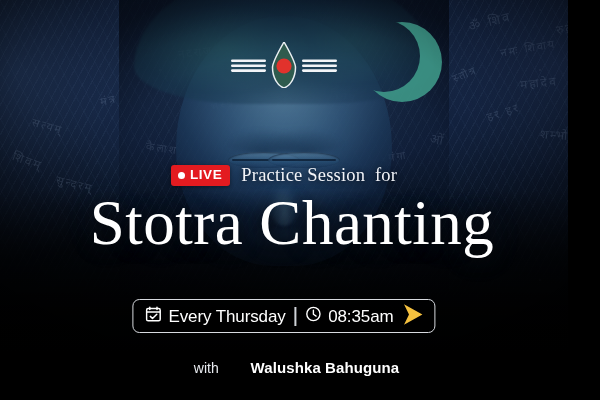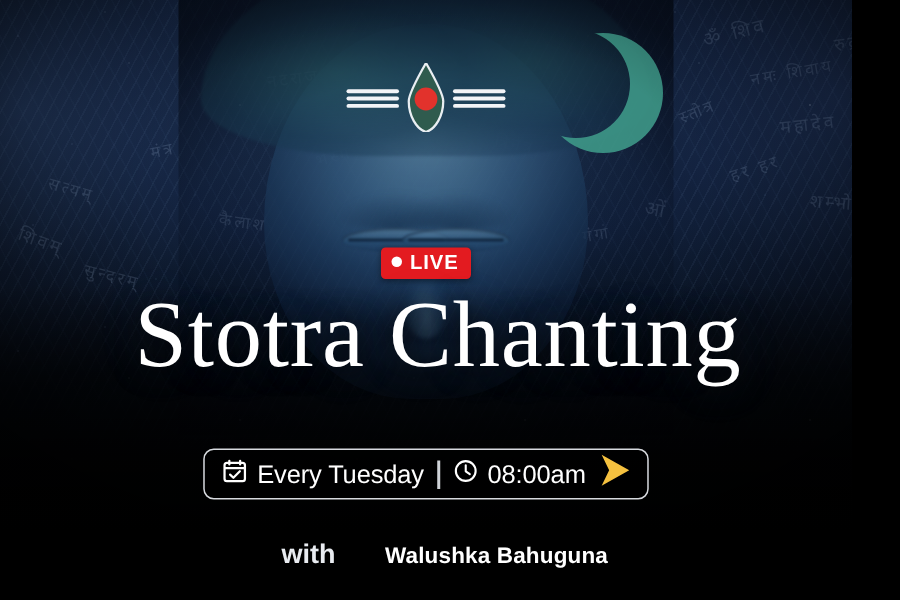--- a/index.html
+++ b/index.html
@@ -312,23 +312,23 @@
     position: absolute;
     top: 342px;
     left: 0; right: 0;
     text-align: center;
     font-family: "Liberation Sans", sans-serif;
     font-size: 15px;
     color: #ffffff;
     white-space: pre;
   }
   .presenter .with {
-    font-weight: bold;
+    font-weight: normal;
     color: #e9ecf1;
-    font-size: 18px;
+    font-size: 14px;
     margin-top: 40px;
   }
   .presenter .name {
     font-weight: bold;
     letter-spacing: .1px;
     margin-left: 28px;
   }
 </style>
 </head>
 <body>
@@ -404,47 +404,48 @@
   <div class="bottom-fade"></div>
   <div class="vignette"></div>
 
   <div class="content">
 
     <div class="kicker-row">
       <span class="live-badge">
         <span class="live-dot"></span>
         <span class="live-text">LIVE</span>
       </span>
+      <span class="kicker">Practice Session  for</span>
     </div>
 
     <div class="title">Stotra Chanting</div>
 
     <div class="pill">
       <span class="pill-seg">
         <span>
           <svg width="16" height="16" viewBox="0 0 16 16" aria-hidden="true">
             <rect x="1.2" y="2.6" width="13.6" height="12.2" rx="1.6" fill="none" stroke="#fff" stroke-width="1.5"></rect>
             <path d="M1.2 6.1 H14.8" stroke="#fff" stroke-width="1.5"></path>
             <path d="M4.4 1.2 V3.6 M11.6 1.2 V3.6" stroke="#fff" stroke-width="1.5" stroke-linecap="round"></path>
             <path d="M4.9 10.4 L7.1 12.5 L11.4 8.2" fill="none" stroke="#fff" stroke-width="1.5" stroke-linecap="round" stroke-linejoin="round"></path>
           </svg>
         </span>
-        <span class="pill-text">Every Tuesday</span>
+        <span class="pill-text">Every Thursday</span>
       </span>
 
       <span class="pill-divider"></span>
 
       <span class="pill-seg">
         <span>
           <svg width="16" height="16" viewBox="0 0 16 16" aria-hidden="true">
             <circle cx="8" cy="8" r="6.6" fill="none" stroke="#fff" stroke-width="1.4"></circle>
             <path d="M8 4.2 V8.2 L10.7 10.1" fill="none" stroke="#fff" stroke-width="1.4" stroke-linecap="round" stroke-linejoin="round"></path>
           </svg>
         </span>
-        <span class="pill-text">08:00am</span>
+        <span class="pill-text">08:35am</span>
       </span>
 
       <span class="play-tri">
         <svg width="21" height="23" viewBox="0 0 21 23" aria-hidden="true">
           <path d="M1.6 1.2 L20 11.5 L1.6 21.8 L6.6 11.5 Z" fill="#f5c13f"></path>
         </svg>
       </span>
     </div>
 
     <div class="presenter">

